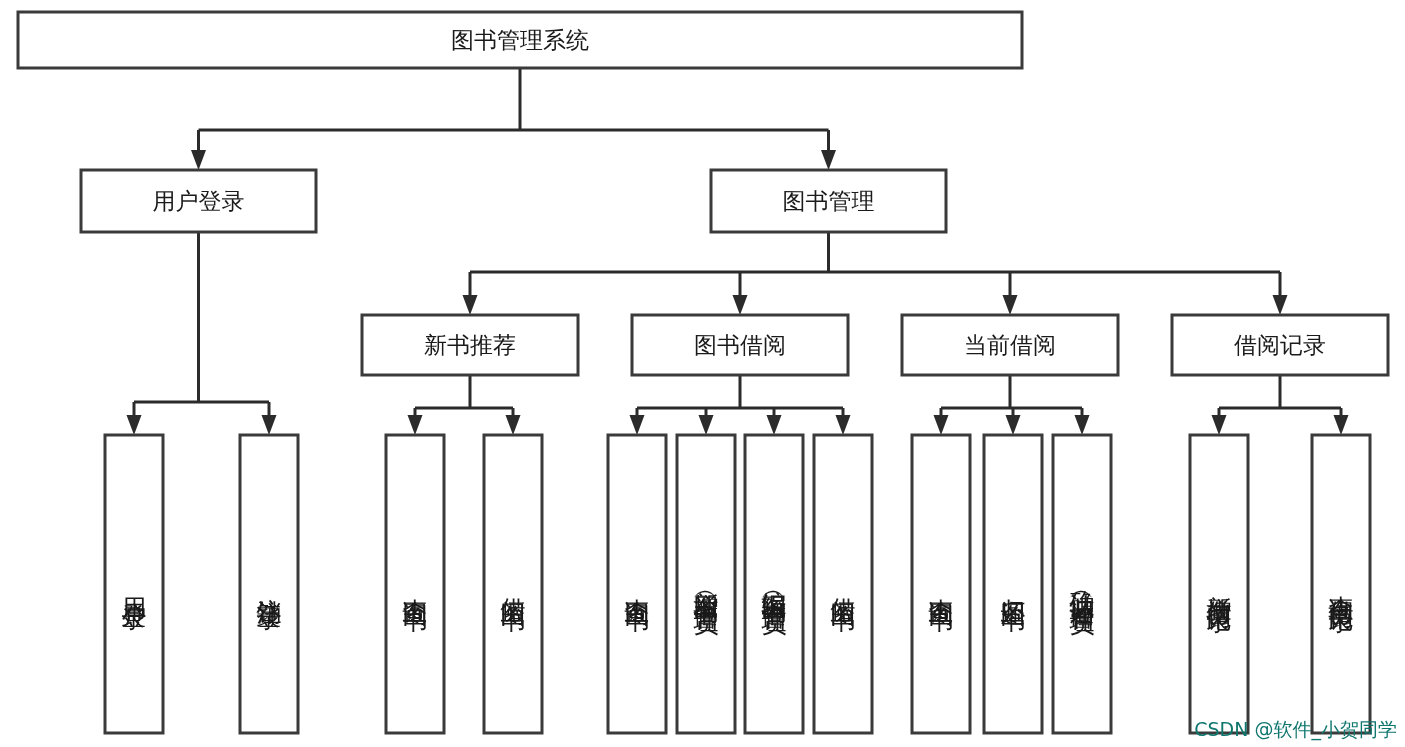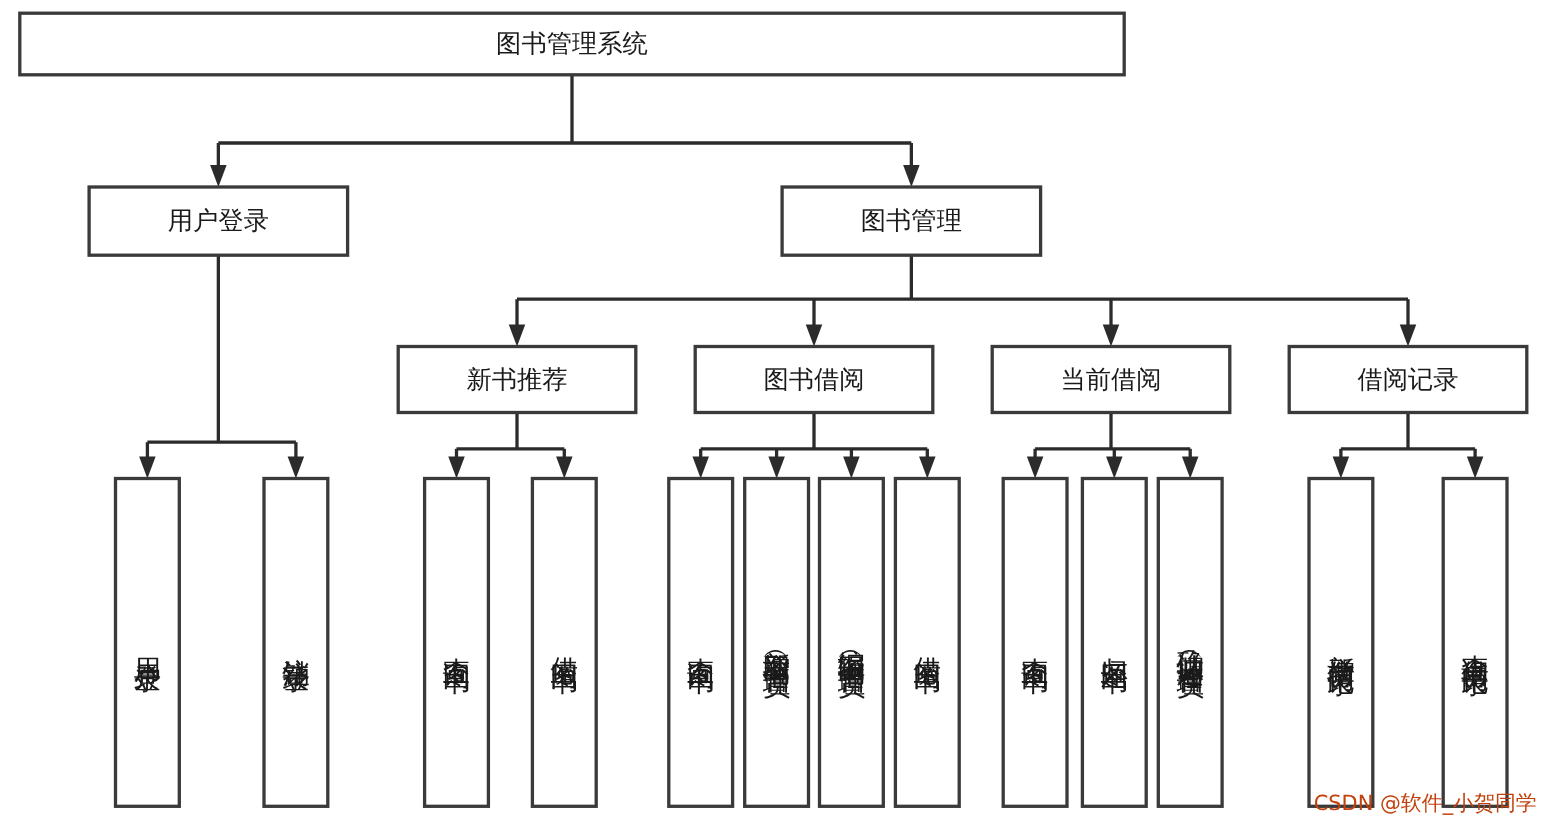--- a/index.html
+++ b/index.html
@@ -61,21 +61,21 @@
     letter-spacing: 3px;
     white-space: nowrap;
     pointer-events: none;
   }
   .watermark {
     position: absolute;
     right: 8px;
     bottom: 4px;
     font-family: "DejaVu Sans", "Liberation Sans", sans-serif;
     font-size: 19px;
-    color: #c2410c;
+    color: #0f766e;
     white-space: nowrap;
   }
 </style>
 </head>
 <body>
 
 <div id="diagram-root">
 
   <svg id="tree-svg" viewBox="0 0 1405 747">
     <defs>

